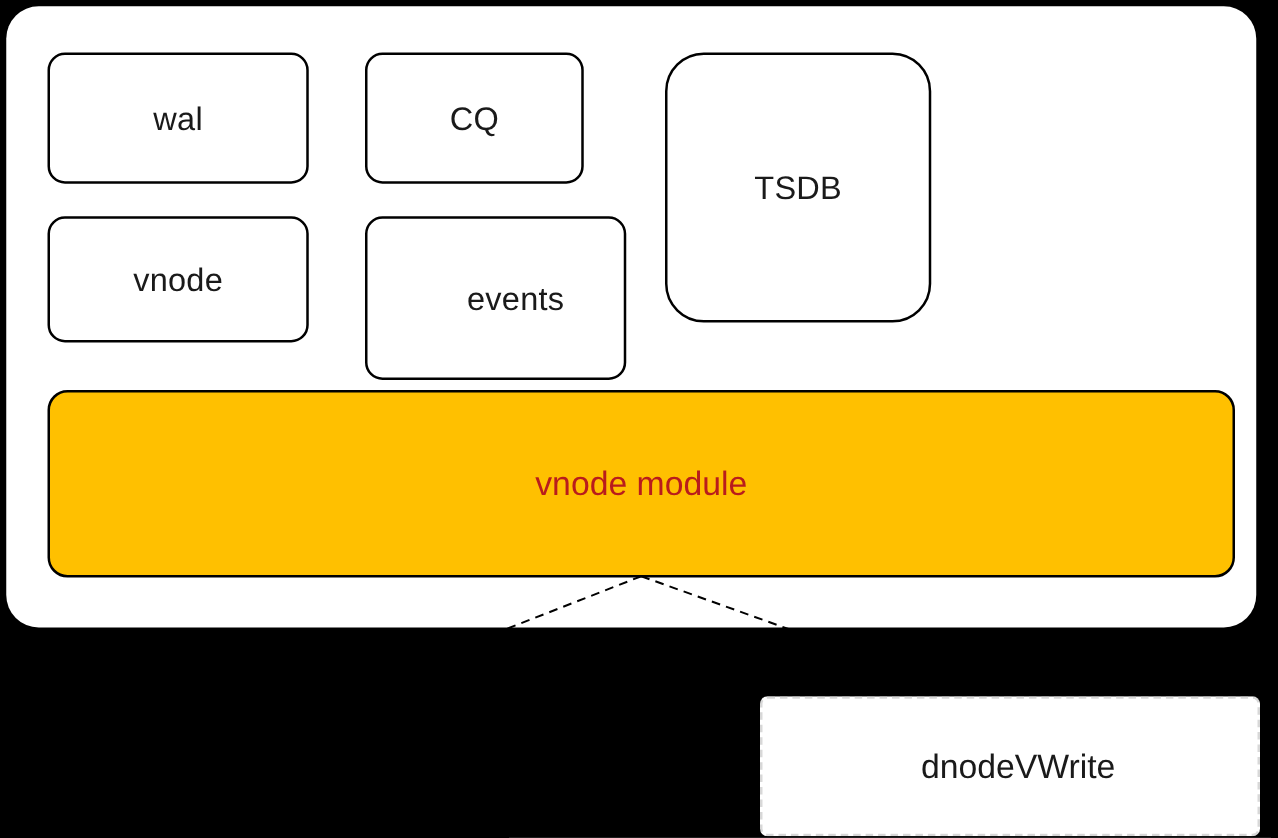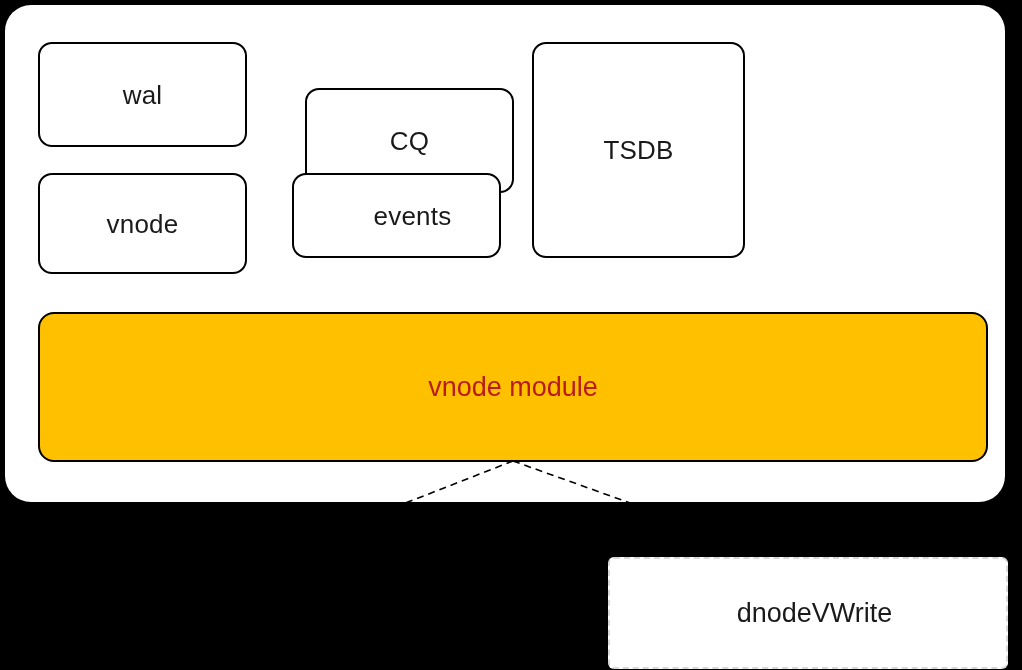--- a/index.html
+++ b/index.html
@@ -49,23 +49,23 @@
   .module-card .card-label {
     font-size: 26px;
     color: #1a1a1a;
     line-height: 1;
     letter-spacing: 0.2px;
   }
 
   
   .card-wal    { left: 33px;  top: 37px;  width: 209px; height: 105px; justify-content: center; }
   .card-sync   { left: 33px;  top: 168px; width: 209px; height: 101px; }
-  .card-cq     { left: 300px; top: 37px;  width: 209px; height: 105px; margin-top: 46px; }
-  .card-events { left: 287px; top: 168px; width: 209px; height: 85px; padding-left: 32px; }
-  .card-tsdb   { left: 527px; top: 37px;  width: 213px; height: 216px; }
+  .card-cq     { left: 287px; top: 37px;  width: 175px; height: 105px; }
+  .card-events { left: 287px; top: 168px; width: 209px; height: 131px; padding-left: 32px; }
+  .card-tsdb   { left: 527px; top: 37px;  width: 213px; height: 216px; border-radius: 31px; }
   .card-query  { left: 770px; top: 40px;  width: 216px; height: 229px; }
 
   
   .vnode-module-bar {
     position: absolute;
     left: 33px;
     top: 307px;
     width: 950px;
     height: 150px;
     background: #ffc000;

